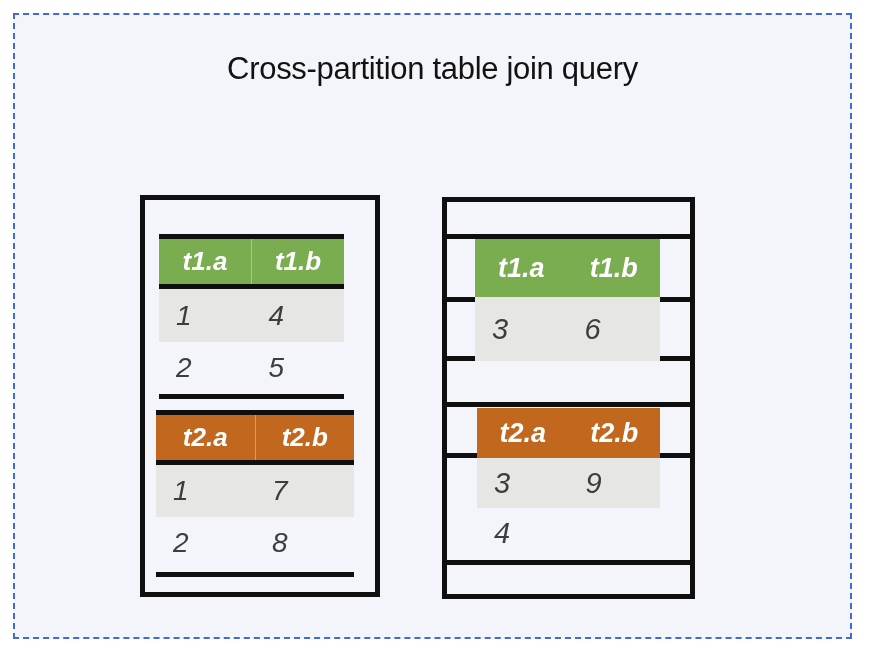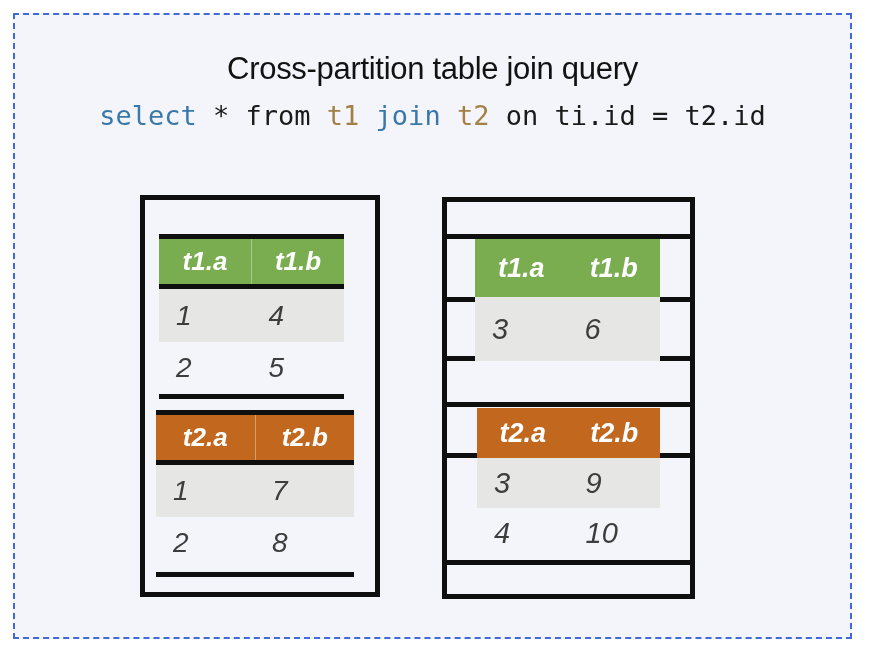--- a/index.html
+++ b/index.html
@@ -67,21 +67,20 @@
   .rrow.plain { left:30px; top:306px; width:183px; height:50px; }
 </style>
 </head>
 <body>
 
 <div class="page">
   <div class="slide">
 
     <div class="title">Cross-partition table join query</div>
 
-    <div class="query"><span class="tok-kw">select</span><span class="tok-plain"> * from </span><span class="tok-tbl">t1</span><span class="tok-plain"> </span><span class="tok-kw">join</span><span class="tok-plain"> </span><span class="tok-tbl">t2</span><span class="tok-plain"> on ti.id = t2.id</span></div>
 
     <div class="partition p-left">
 
       <div class="ltable lt1">
         <div class="hbar"></div>
         <div class="thead green">
           <div class="hcell">t1.a</div>
           <div class="hcell">t1.b</div>
         </div>
         <div class="hbar"></div>
@@ -135,18 +134,17 @@
       <div class="rblock rhead orange">
         <div class="hcell">t2.a</div>
         <div class="hcell">t2.b</div>
       </div>
       <div class="rblock rrow g2">
         <div class="tcell">3</div>
         <div class="tcell">9</div>
       </div>
       <div class="rblock rrow plain">
         <div class="tcell">4</div>
-        <div class="tcell">10</div>
       </div>
     </div>
 
   </div>
 </div>
 
 </body></html>

